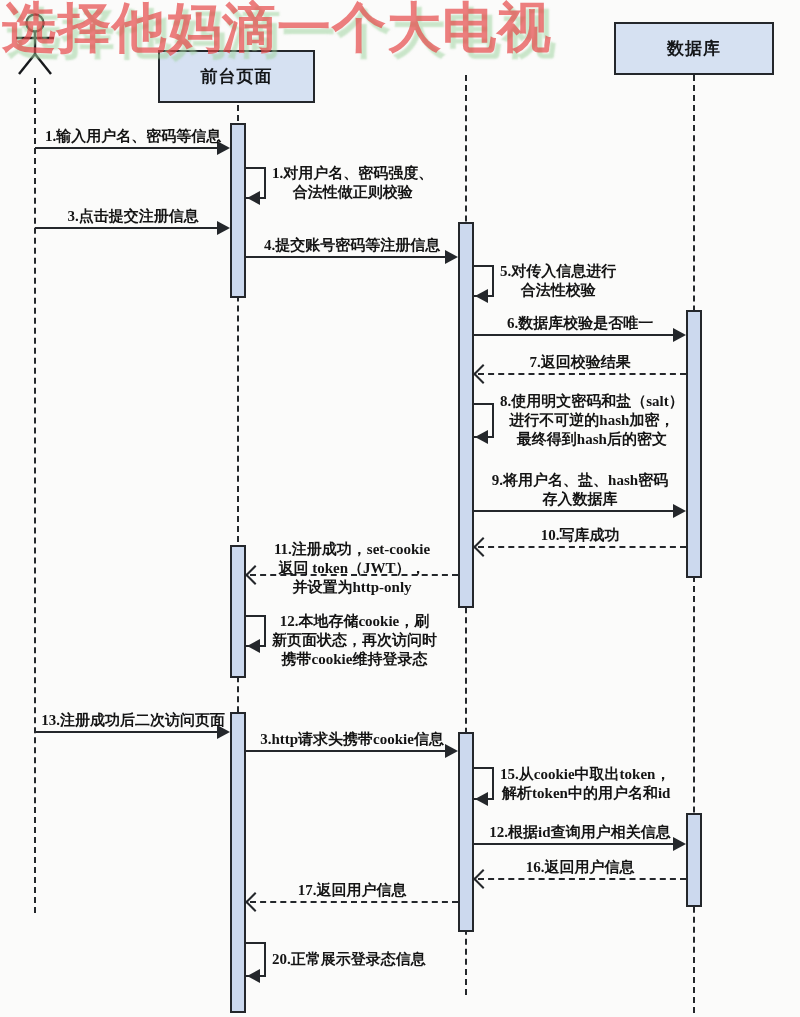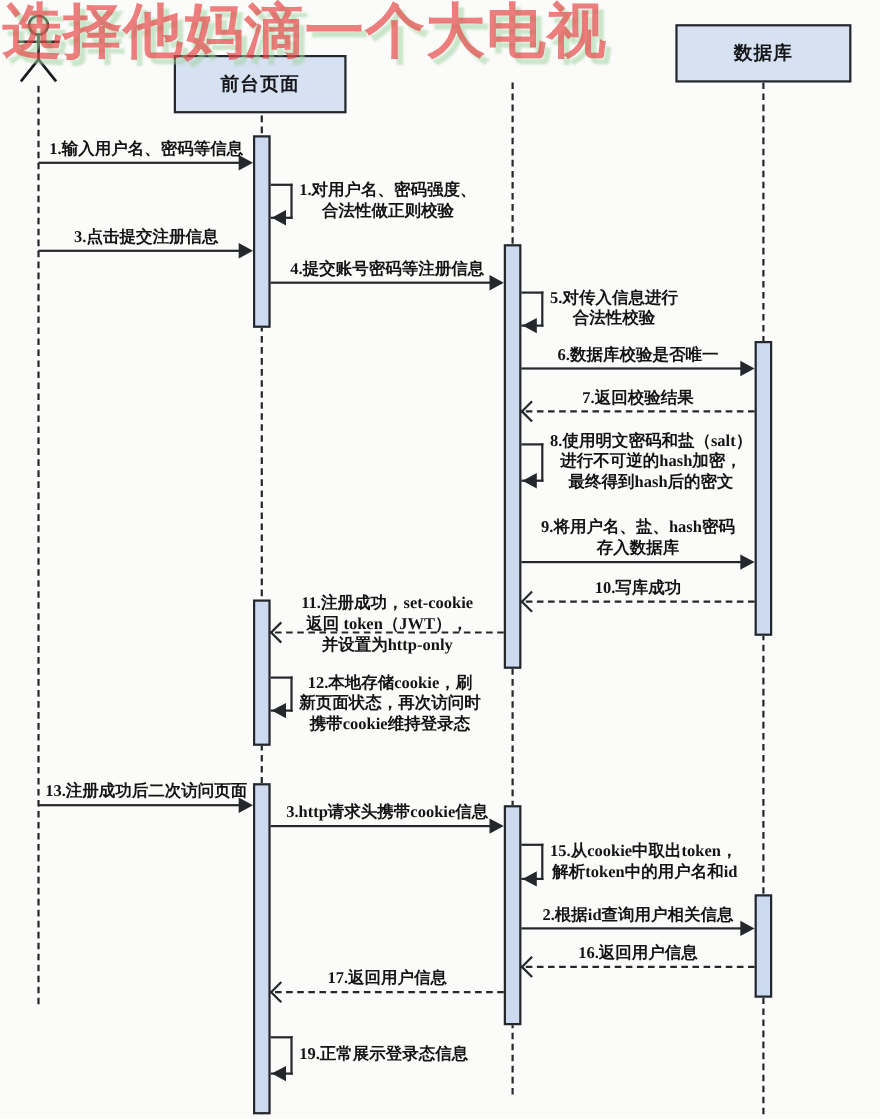--- a/index.html
+++ b/index.html
@@ -135,23 +135,23 @@
     <div class="msg-label" style="left: 133px; top: 711px;">13.注册成功后二次访问页面</div>
     <div class="msg-line solid" style="top: 750px; left: 246px; width: 201px;"></div>
     <div class="arrow-right" style="left: 445px; top: 744px;"></div>
     <div class="msg-label" style="left: 352px; top: 730px;">3.http请求头携带cookie信息</div>
     <div class="self-loop" style="left: 474px; top: 767px; height: 33px;"></div>
     <div class="arrow-left-filled" style="left: 475px; top: 792px;"></div>
     <div class="self-label" style="left: 500px; top: 765px; text-align: right;">15.从cookie中取出token，
 解析token中的用户名和id</div>
     <div class="msg-line solid" style="top: 843px; left: 474px; width: 201px;"></div>
     <div class="arrow-right" style="left: 673px; top: 837px;"></div>
-    <div class="msg-label" style="left: 580px; top: 823px;">2.根据id查询用户相关信息</div>
+    <div class="msg-label" style="left: 580px; top: 823px;">12.根据id查询用户相关信息</div>
     <div class="msg-line dashed" style="top: 878px; left: 478px; width: 208px;"></div>
     <div class="chevron-left" style="left: 476px; top: 872px;"></div>
     <div class="msg-label" style="left: 580px; top: 858px;">16.返回用户信息</div>
     <div class="msg-line dashed" style="top: 901px; left: 250px; width: 208px;"></div>
     <div class="chevron-left" style="left: 248px; top: 895px;"></div>
     <div class="msg-label" style="left: 352px; top: 881px;">17.返回用户信息</div>
     <div class="self-loop" style="left: 246px; top: 942px; height: 35px;"></div>
     <div class="arrow-left-filled" style="left: 247px; top: 969px;"></div>
-    <div class="self-label" style="left: 272px; top: 950px;">19.正常展示登录态信息</div>
+    <div class="self-label" style="left: 272px; top: 950px;">20.正常展示登录态信息</div>
   </div>
 
 </body></html>

